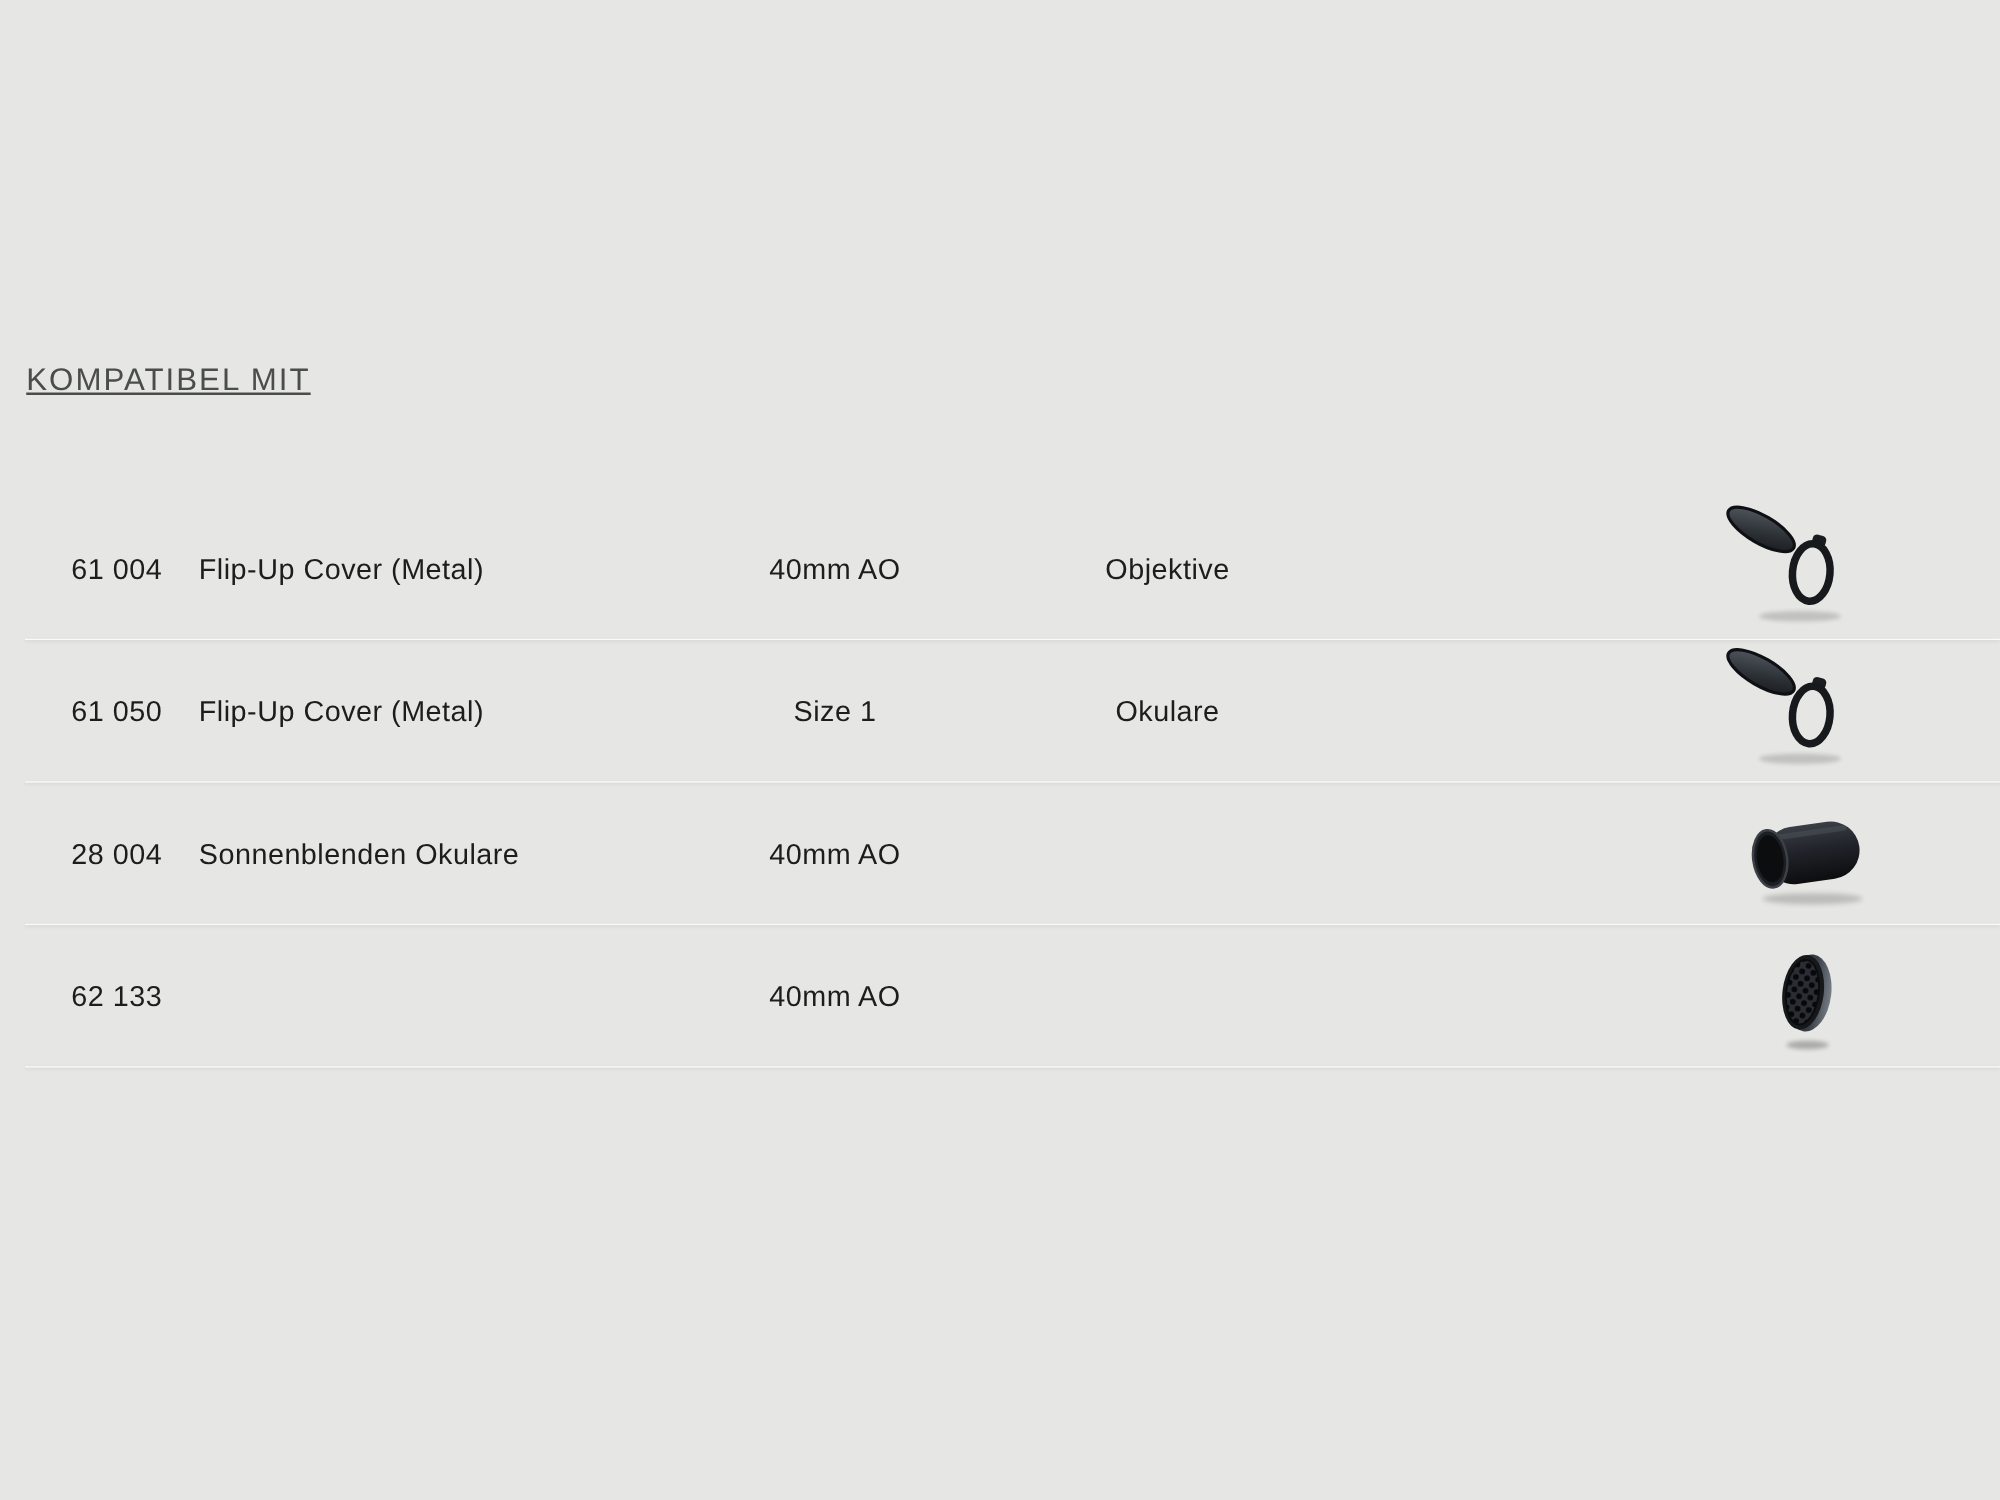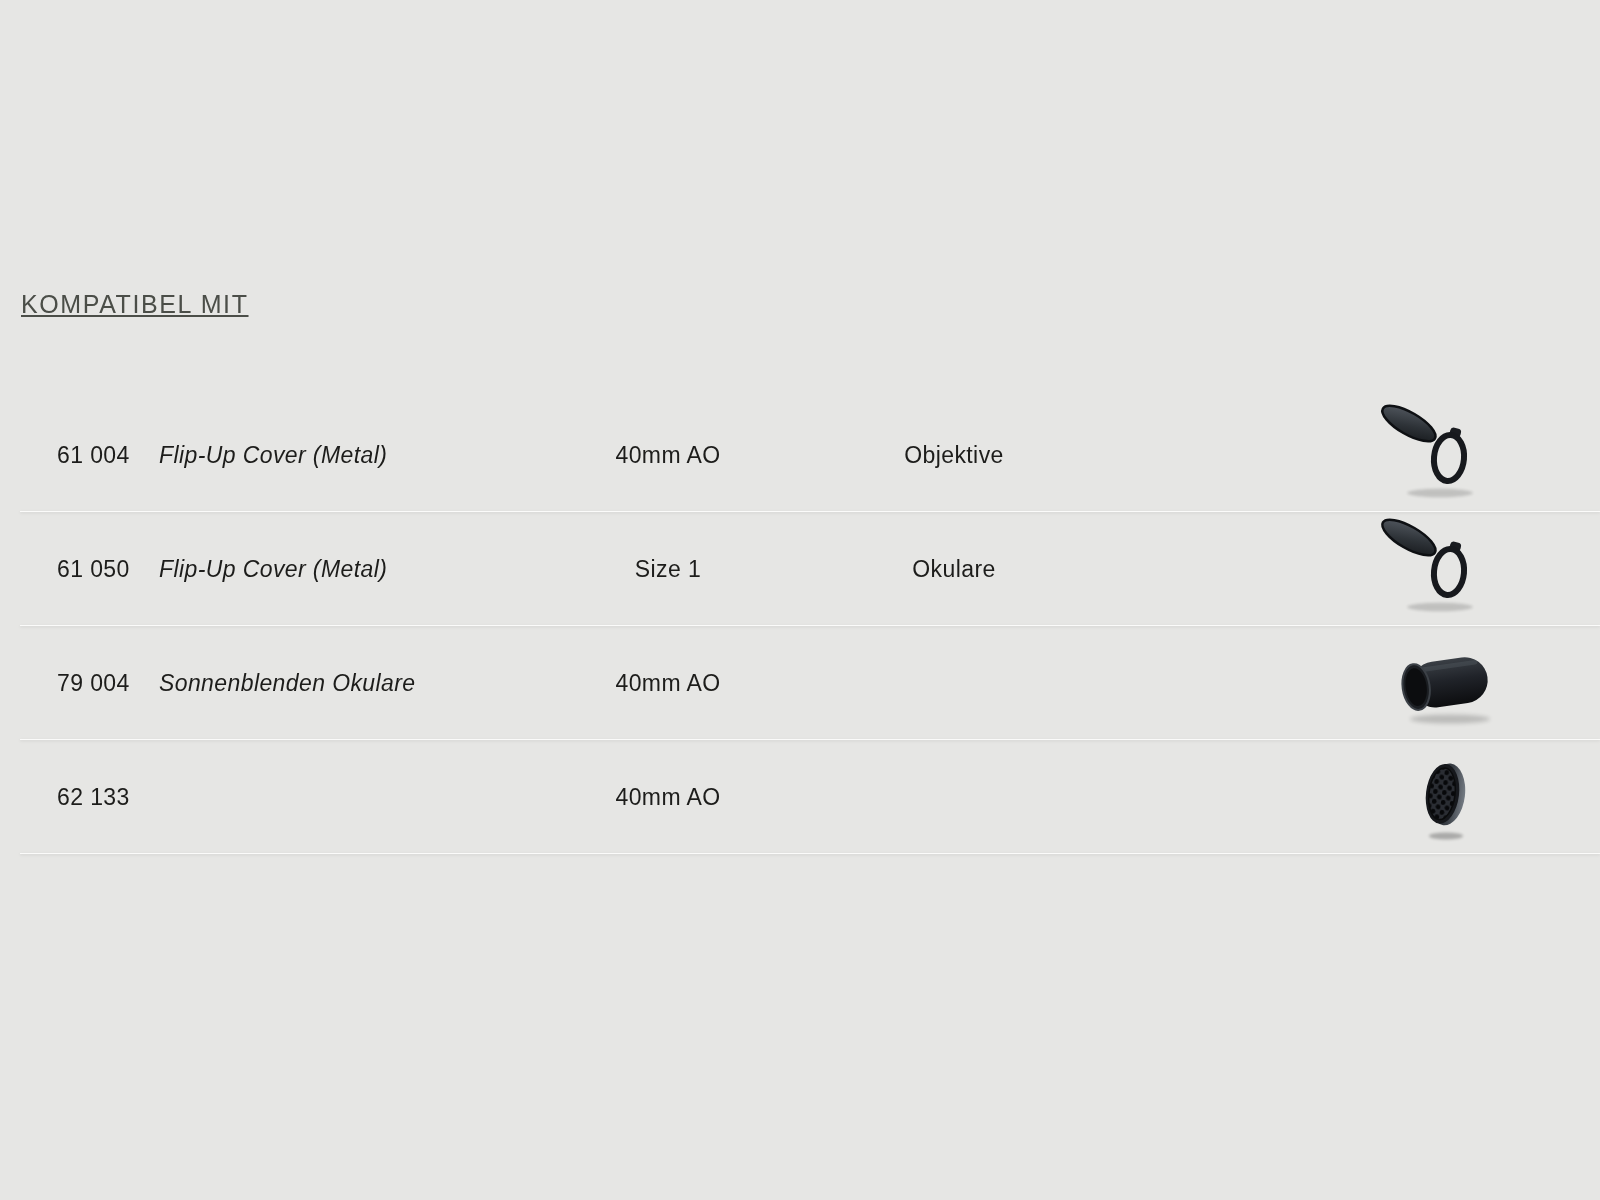--- a/index.html
+++ b/index.html
@@ -40,23 +40,23 @@
     top: 0; height: 100%;
     display: flex;
     align-items: center;
     color: #1d1d1b;
     font-size: 23px;
     font-weight: 400;
     letter-spacing: 0.4px;
     white-space: nowrap;
   }
   .cell.code { left: 57px;  width: 90px; text-align: center; }
-  .cell.name { left: 159px; width: 360px; font-style: italic; }
+  .cell.name { left: 159px; width: 360px; }
   .cell.size { left: 518px; width: 300px; justify-content: center; }
-  .cell.cat  { left: 804px; width: 300px; justify-content: center; }
+  .cell.cat  { left: 784px; width: 300px; justify-content: center; }
   .cell.img  { left: 1370px; width: 150px; justify-content: center; }
   svg.product { width: 150px; height: 114px; display: block; }
 </style>
 </head>
 <body>
 
 <div class="heading">KOMPATIBEL MIT</div>
 
 <div class="table">
 
@@ -108,21 +108,21 @@
         <g transform="rotate(30 64 40)">
           <ellipse cx="35" cy="40" rx="30" ry="11" fill="url(#fc2lid)" stroke="#0e1013" stroke-width="2.5"></ellipse>
         </g>
         <rect x="80" y="30" width="11" height="9" rx="3.5" fill="#1a1c20" transform="rotate(15 85 34)"></rect>
         <ellipse cx="79" cy="60" rx="15" ry="23" fill="none" stroke="#17191d" stroke-width="6" transform="rotate(5 79 60)"></ellipse>
       </svg>
     </span>
   </div>
 
   <div class="row">
-    <span class="cell code">79 004</span>
+    <span class="cell code">28 004</span>
     <span class="cell name">Sonnenblenden Okulare</span>
     <span class="cell size">40mm AO</span>
     <span class="cell cat"></span>
     <span class="cell img">
       <svg class="product" viewBox="0 0 150 114">
         <defs>
           <linearGradient id="st1body" x1="0" y1="0" x2="0" y2="1">
             <stop offset="0" stop-color="#3a3f45"></stop>
             <stop offset="0.45" stop-color="#202329"></stop>
             <stop offset="1" stop-color="#0c0d0f"></stop>

